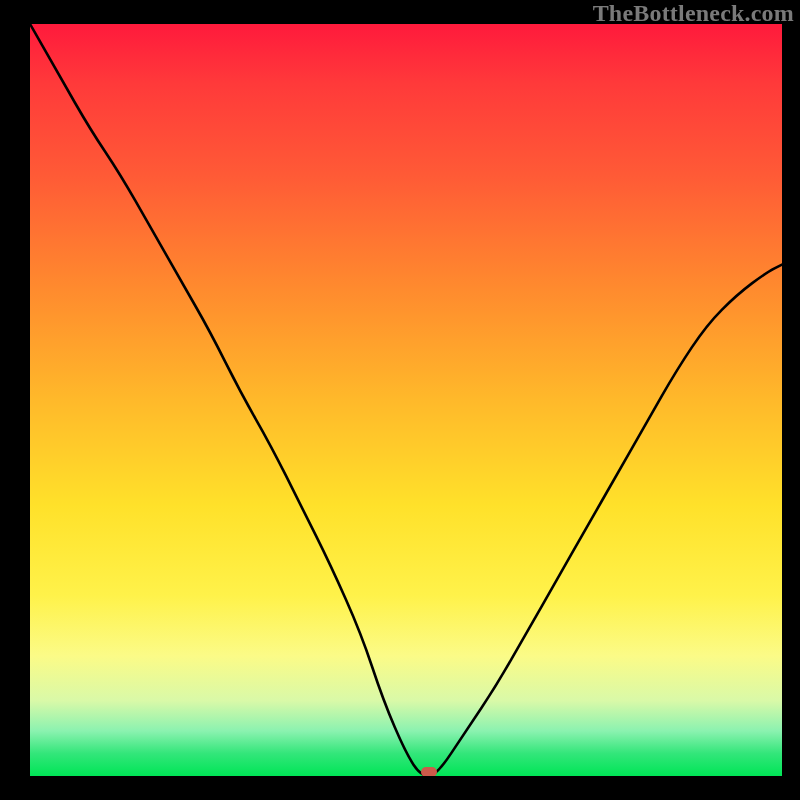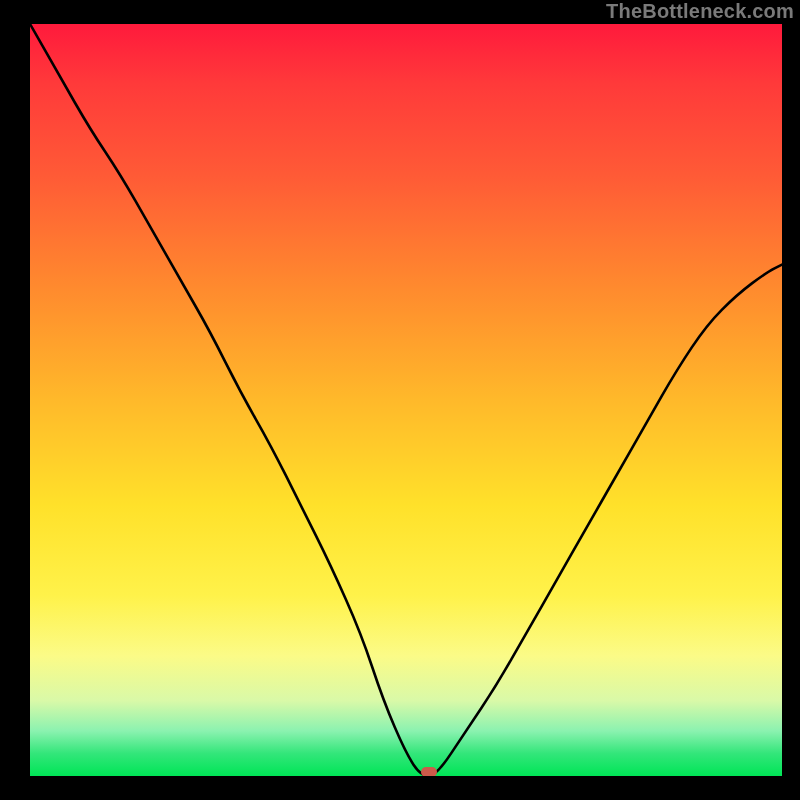--- a/index.html
+++ b/index.html
@@ -15,24 +15,25 @@
     position: relative;
     width: 800px;
     height: 800px;
     background: #000;
   }
   .watermark {
     position: absolute;
     top: 0;
     right: 6px;
     color: #7a7a7a;
-    font-size: 20px;
+    font-size: 24px;
     font-weight: 600;
     letter-spacing: 0.2px;
     user-select: none;
+    font-family: Liberation Serif, serif;
   }
   .plot-area {
     position: absolute;
     left: 30px;
     top: 24px;
     width: 752px;
     height: 752px;
     overflow: hidden;
   }
   .gradient {

